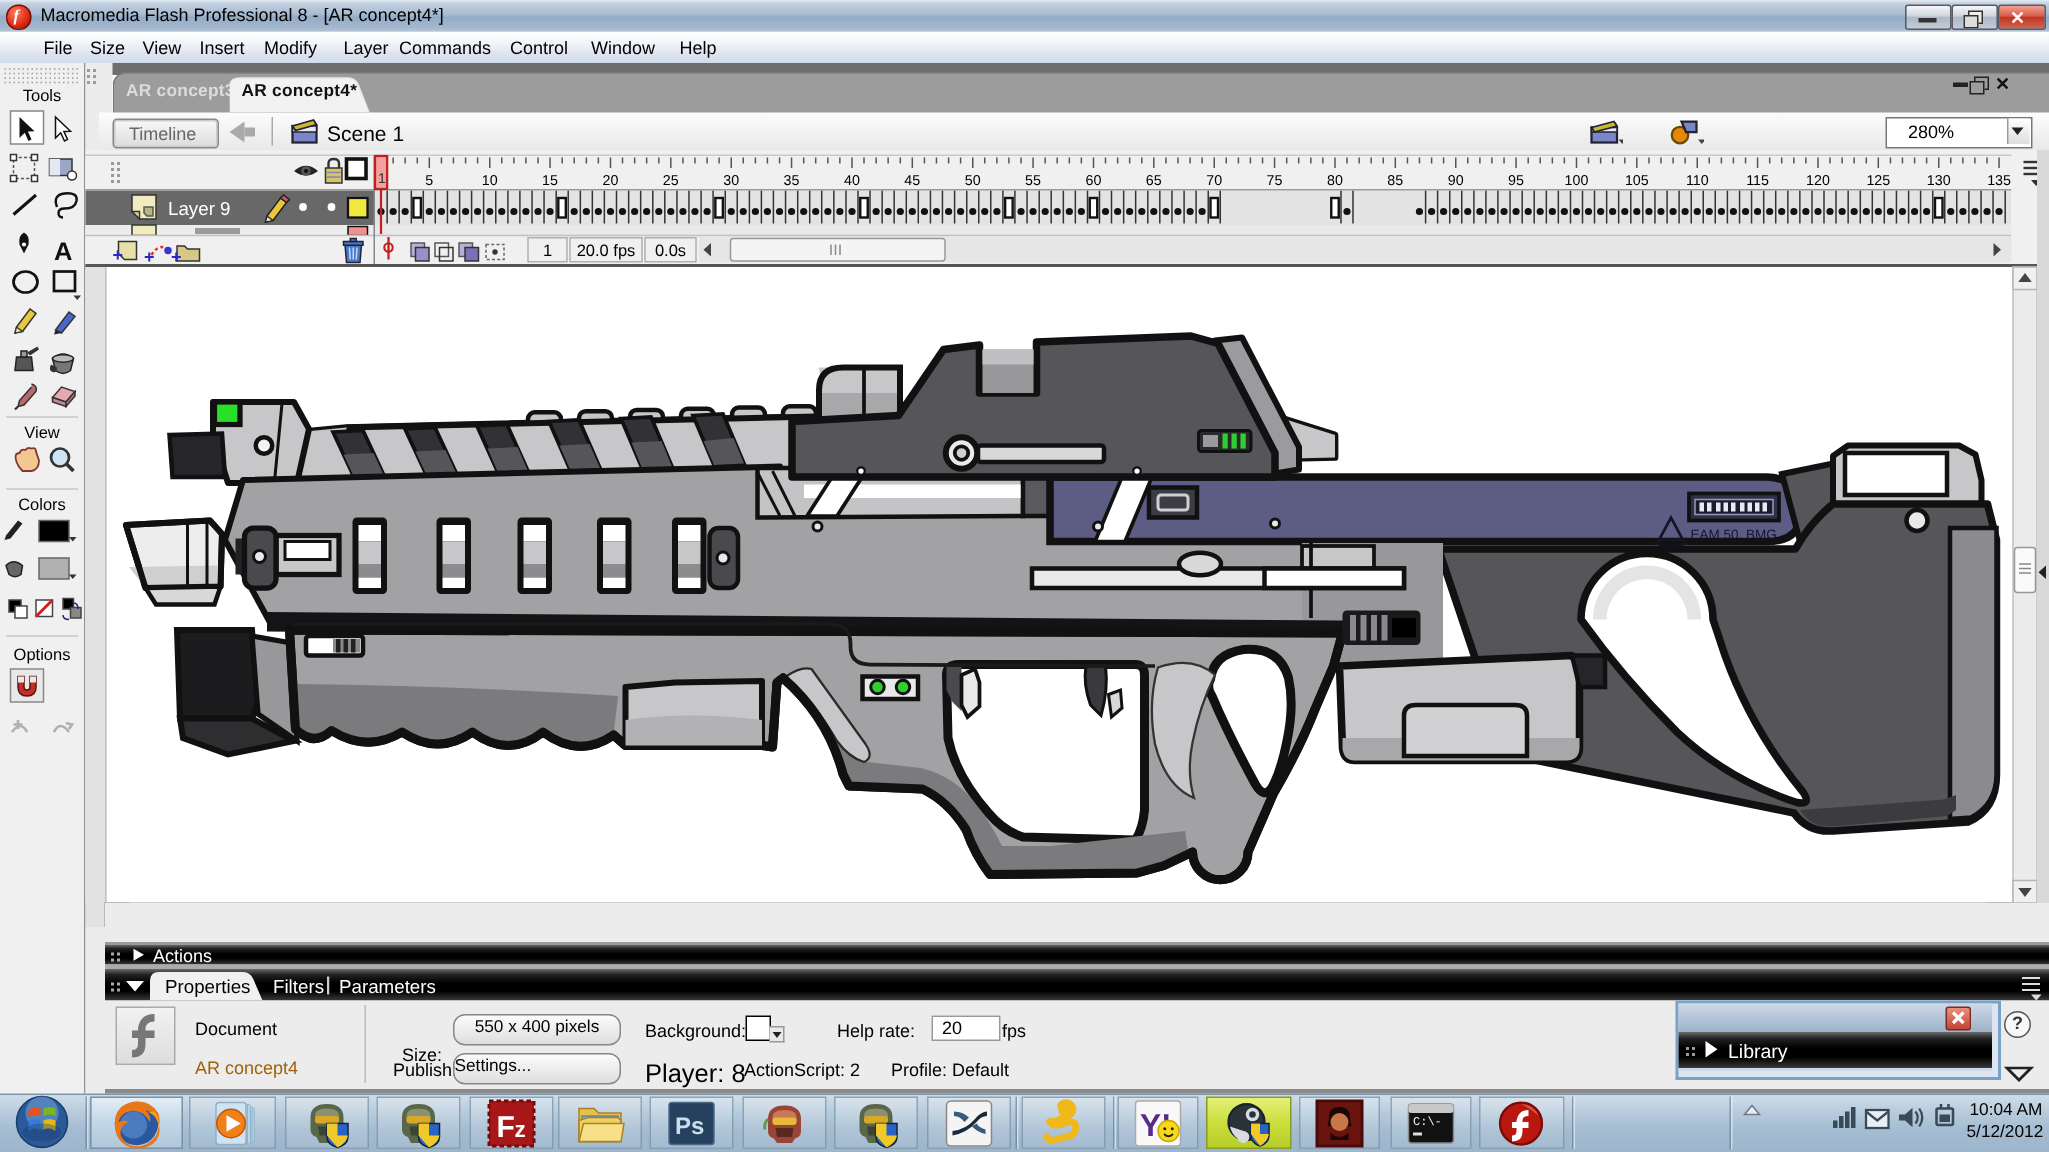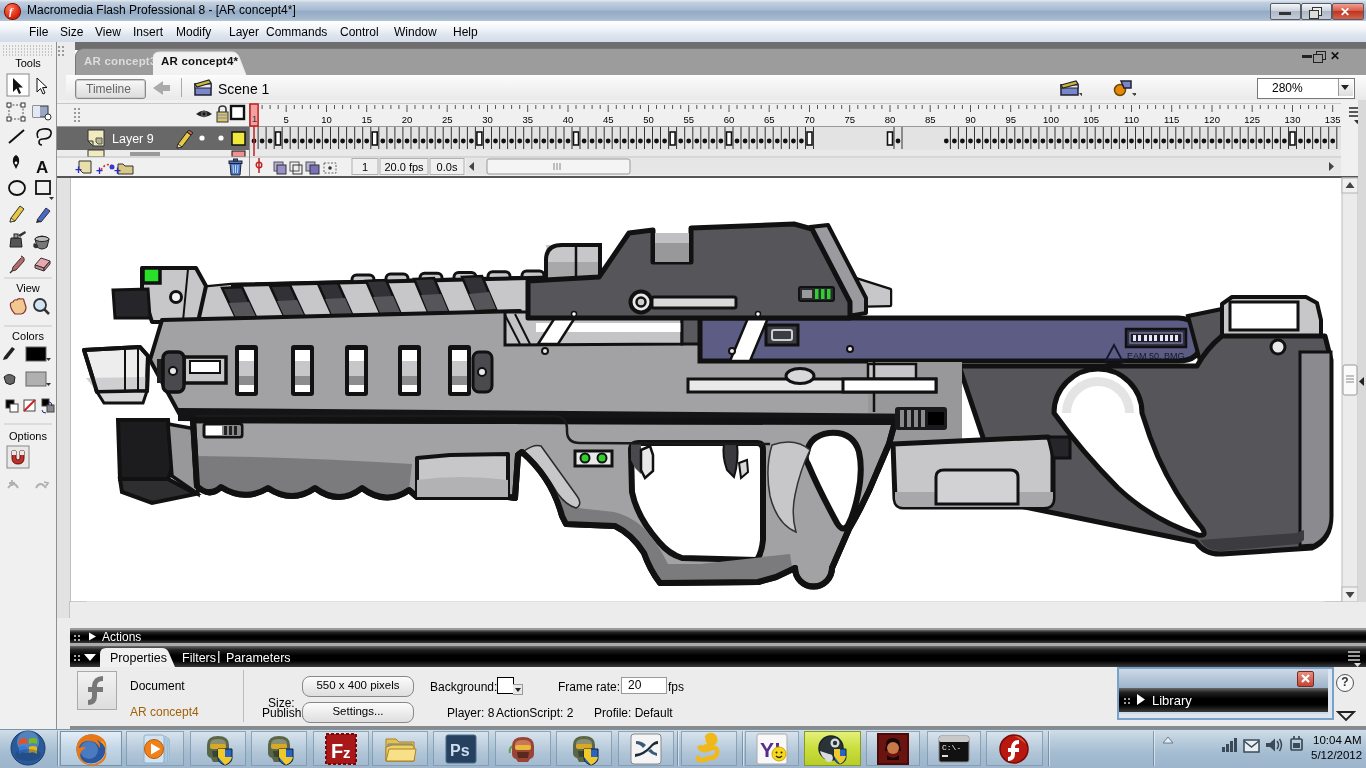--- a/index.html
+++ b/index.html
@@ -1034,26 +1034,26 @@
   <div class="abs" style="left:130px;top:705px;font-size:12px;color:#a16207;">AR concept4</div>
   <div class="abs" style="left:243px;top:670px;width:1px;height:52px;background:#bbb;"></div>
   <div class="abs" style="left:268px;top:696px;font-size:12px;color:#000;">Size:</div>
   <div class="abs" style="left:302px;top:676px;width:110px;height:17px;background:linear-gradient(#fcfcfc,#dedede);border:1px solid #888;border-radius:8px;text-align:center;font-size:11.5px;padding-top:2px;color:#000;">550 x 400 pixels</div>
   <div class="abs" style="left:430px;top:680px;font-size:12px;color:#000;">Background:</div>
   <div class="abs" style="left:497px;top:677px;width:15px;height:15px;background:#fff;border:1px solid #000;"></div>
   <div class="abs" style="left:513px;top:684px;width:9px;height:9px;background:#e8e8e8;border:1px solid #999;border-left:none;"></div>
   <svg class="abs" style="left:514px;top:687px;" width="8" height="6">
       <path d="M1,1 l6,0 l-3,4 z" fill="#222"></path>
     </svg>
-  <div class="abs" style="left:558px;top:680px;font-size:12px;color:#000;">Frame rate:</div>
+  <div class="abs" style="left:558px;top:680px;font-size:12px;color:#000;">Help rate:</div>
   <div class="abs" style="left:621px;top:677px;width:38px;height:15px;background:#fff;border:1px solid #999;font-size:12px;padding-left:6px;color:#000;">20</div>
   <div class="abs" style="left:668px;top:680px;font-size:12px;color:#000;">fps</div>
   <div class="abs" style="left:262px;top:706px;font-size:12px;color:#000;">Publish:</div>
-  <div class="abs" style="left:302px;top:702px;width:110px;height:17px;background:linear-gradient(#fcfcfc,#dedede);border:1px solid #888;border-radius:8px;text-align:center;font-size:11.5px;padding-top:2px;color:#000;">Settings...</div>
-  <div class="abs" style="left:447px;top:706px;font-size:12px;color:#000;">Player: 8</div>
+  <div class="abs" style="left:302px;top:702px;width:110px;height:17px;background:linear-gradient(#fcfcfc,#dedede);border:1px solid #888;border-radius:8px;font-size:11.5px;padding-top:2px;color:#000;">Settings...</div>
+  <div class="abs" style="left:430px;top:706px;font-size:17px;color:#000;">Player: 8</div>
   <div class="abs" style="left:496px;top:706px;font-size:12px;color:#000;">ActionScript: 2</div>
   <div class="abs" style="left:594px;top:706px;font-size:12px;color:#000;">Profile: Default</div>
 
   <div class="abs" style="left:1336px;top:674px;width:16px;height:16px;border:1.5px solid #555;border-radius:50%;background:#f8f8f8;text-align:center;font-size:12px;font-weight:bold;color:#333;">?</div>
   <svg class="abs" style="left:1336px;top:710px;" width="20" height="12">
       <path d="M2,2 L18,2 L10,10 Z" fill="none" stroke="#222" stroke-width="1.8"></path>
     </svg>
 
   <div class="abs" style="left:1117px;top:667px;width:213px;height:49px;border:2px solid #7aa2c8;background:#dde6f0;"></div>
   <div class="abs" style="left:1119px;top:669px;width:209px;height:19px;background:linear-gradient(#cdd9e6,#9db3ca);"></div>

